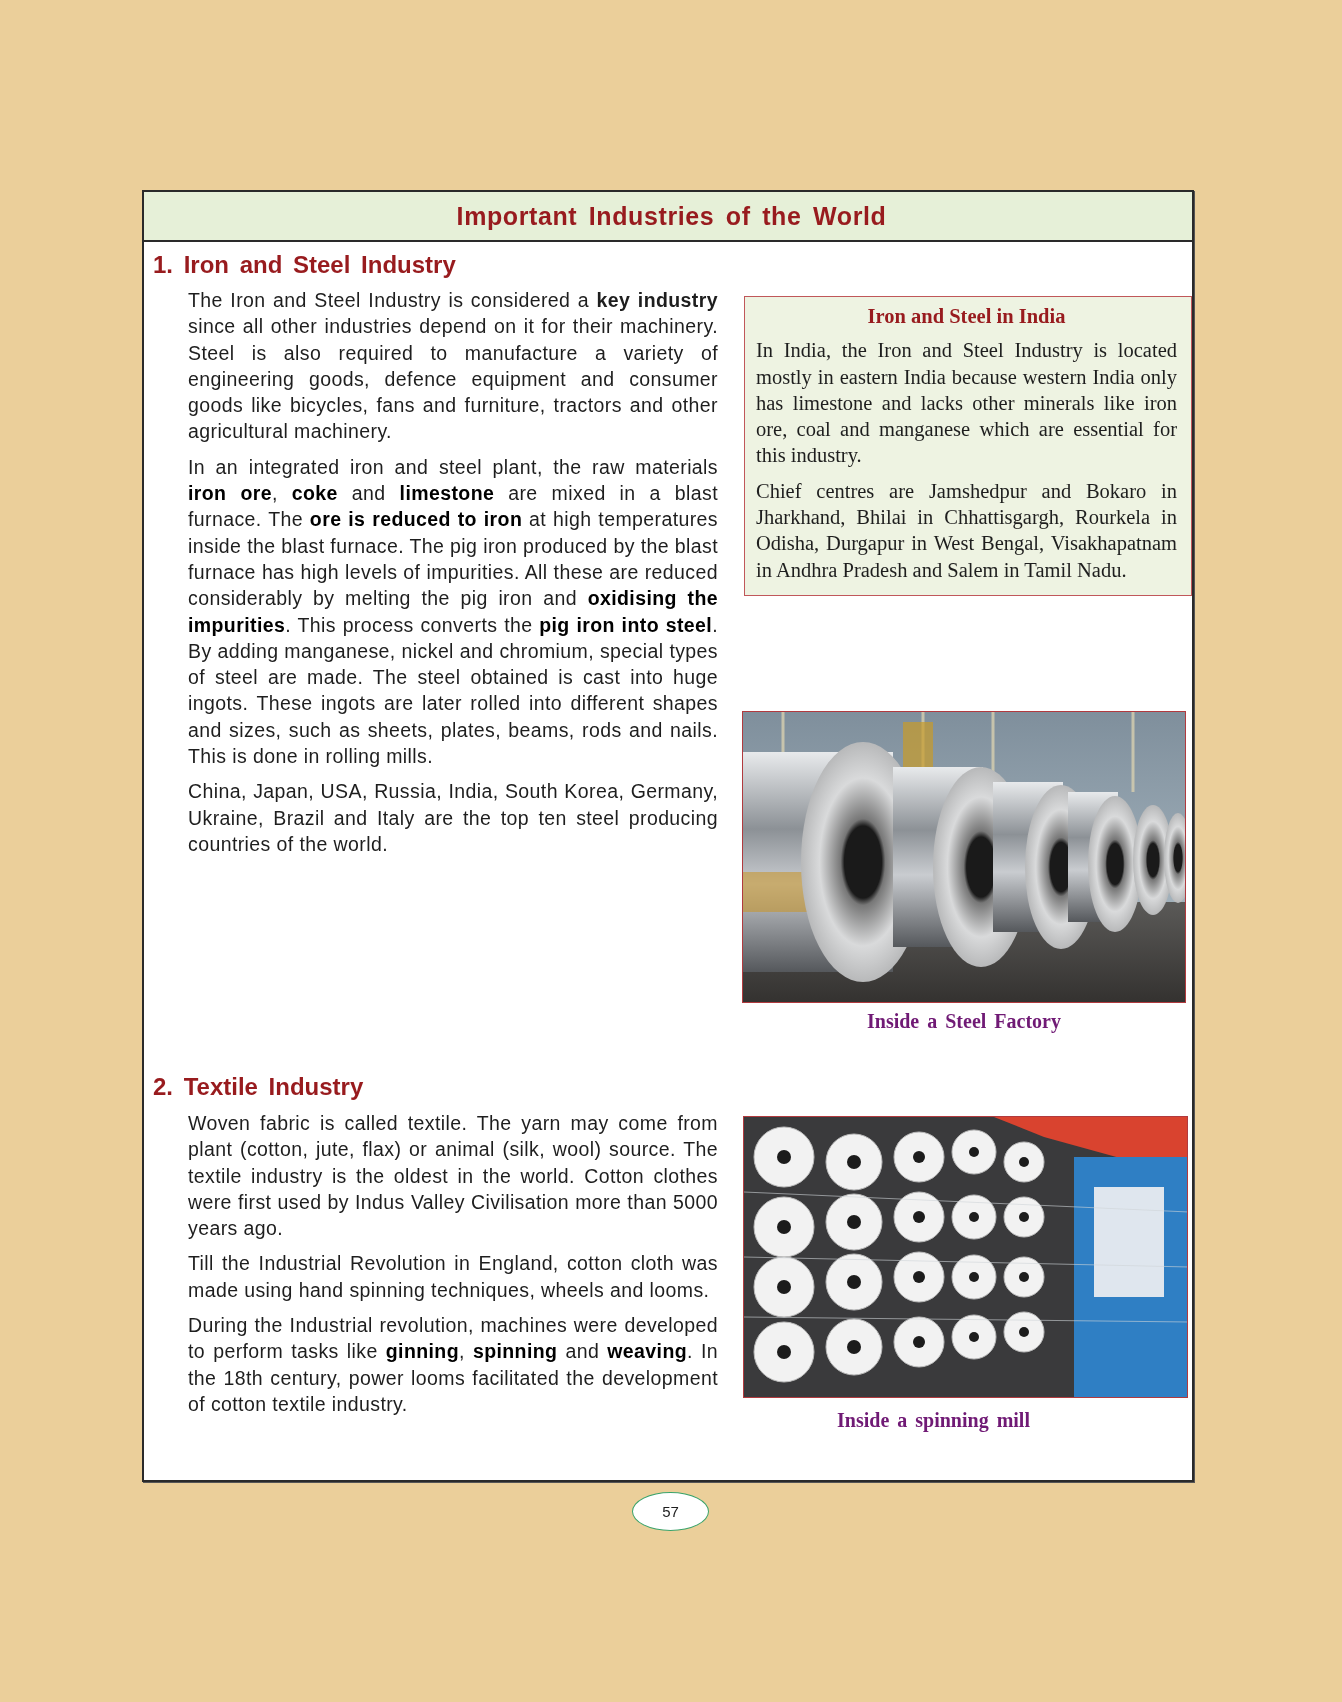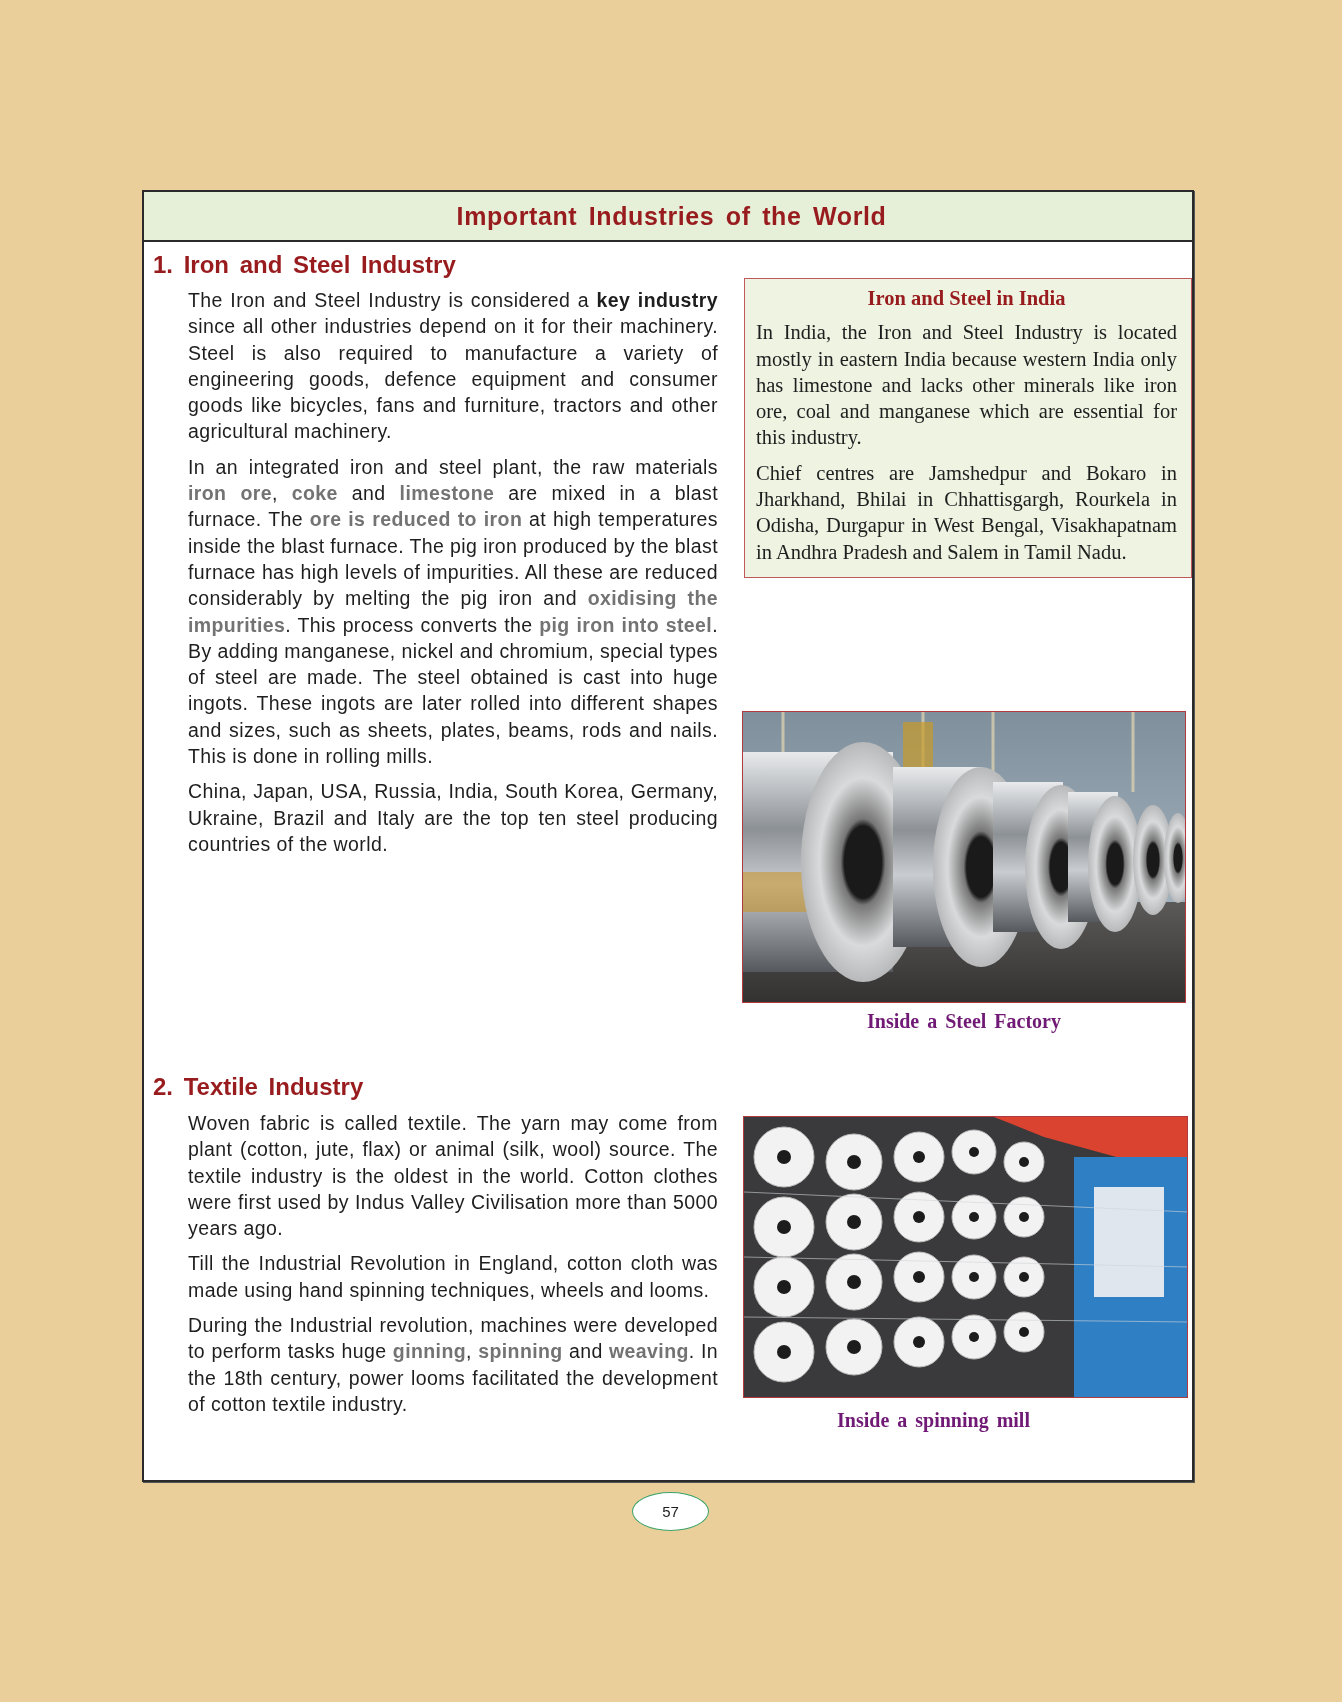--- a/index.html
+++ b/index.html
@@ -46,25 +46,25 @@
   .left-col {
     position:absolute;
     left:44px;
     width:530px;
     font-size:19.5px;
     line-height:26.3px;
     text-align:justify;
     letter-spacing:0.4px;
   }
   .left-col p { margin:0 0 9px 0; }
-  .hl { color:#737373; font-weight:bold;margin-top:44px; }
+  .hl { color:#000000; font-weight:bold;margin-top:44px; }
   .bold { font-weight:bold; color:#1e1e1e; }
   .sidebar {
     position:absolute;
-    left:600px; top:86px;
+    left:600px; top:104px;
     width:448px; height:300px;
     background:#eef3e2;
     border:1.5px solid #c0575a;
     box-sizing:border-box;
     padding:6px 14px 0 11px;
     font-family:"Liberation Serif", serif;
     font-size:20.5px;
     line-height:26.3px;
     color:#1e1e1e;
   }
@@ -119,21 +119,21 @@
     <p><span>The Iron and Steel Industry is considered a </span><span class="bold">key industry</span><span> since all other industries depend on it for their machinery. Steel is also required to manufacture a variety of engineering goods, defence equipment and consumer goods like bicycles, fans and furniture, tractors and other agricultural machinery.</span></p>
     <p><span>In an integrated iron and steel plant, the raw materials </span><span class="hl">iron ore</span><span>, </span><span class="hl">coke</span><span> and </span><span class="hl">limestone</span><span> are mixed in a blast furnace. The </span><span class="hl">ore is reduced to iron</span><span> at high temperatures inside the blast furnace. The pig iron produced by the blast furnace has high levels of impurities. All these are reduced considerably by melting the pig iron and </span><span class="hl">oxidising the impurities</span><span>. This process converts the </span><span class="hl">pig iron into steel</span><span>. By adding manganese, nickel and chromium, special types of steel are made. The steel obtained is cast into huge ingots. These ingots are later rolled into different shapes and sizes, such as sheets, plates, beams, rods and nails. This is done in rolling mills.</span></p>
     <p><span>China, Japan, USA, Russia, India, South Korea, Germany, Ukraine, Brazil and Italy are the top ten steel producing countries of the world.</span></p>
   </div>
 
   <div class="section-heading" style="top:881px;">2.  Textile  Industry</div>
 
   <div class="left-col" style="top:918px;">
     <p><span>Woven fabric is called textile. The yarn may come from plant (cotton, jute, flax) or animal (silk, wool) source. The textile industry is the oldest in the world. Cotton clothes were first used by Indus Valley Civilisation more than 5000 years ago.</span></p>
     <p><span>Till the Industrial Revolution in England, cotton cloth was made using hand spinning techniques, wheels and looms.</span></p>
-    <p><span>During the Industrial revolution, machines were developed to perform tasks huge </span><span class="hl">ginning</span><span>, </span><span class="hl">spinning</span><span> and </span><span class="hl">weaving</span><span>. In the 18th century, power looms facilitated the development of cotton textile industry.</span></p>
+    <p><span>During the Industrial revolution, machines were developed to perform tasks like </span><span class="hl">ginning</span><span>, </span><span class="hl">spinning</span><span> and </span><span class="hl">weaving</span><span>. In the 18th century, power looms facilitated the development of cotton textile industry.</span></p>
   </div>
 
   <div class="sidebar">
     <div class="sb-title">Iron and Steel in India</div>
     <p>In India, the Iron and Steel Industry is located mostly in eastern India because western India only has limestone and lacks other minerals like iron ore, coal and manganese which are essential for this industry.</p>
     <p>Chief centres are Jamshedpur and Bokaro in Jharkhand, Bhilai in Chhattisgargh, Rourkela in Odisha, Durgapur in West Bengal, Visakhapatnam in Andhra Pradesh and Salem in Tamil Nadu.</p>
   </div>
 
   <div class="photo" style="left:598px; top:519px; width:444px; height:292px;">
     <svg width="444" height="292" viewBox="0 0 444 292">

